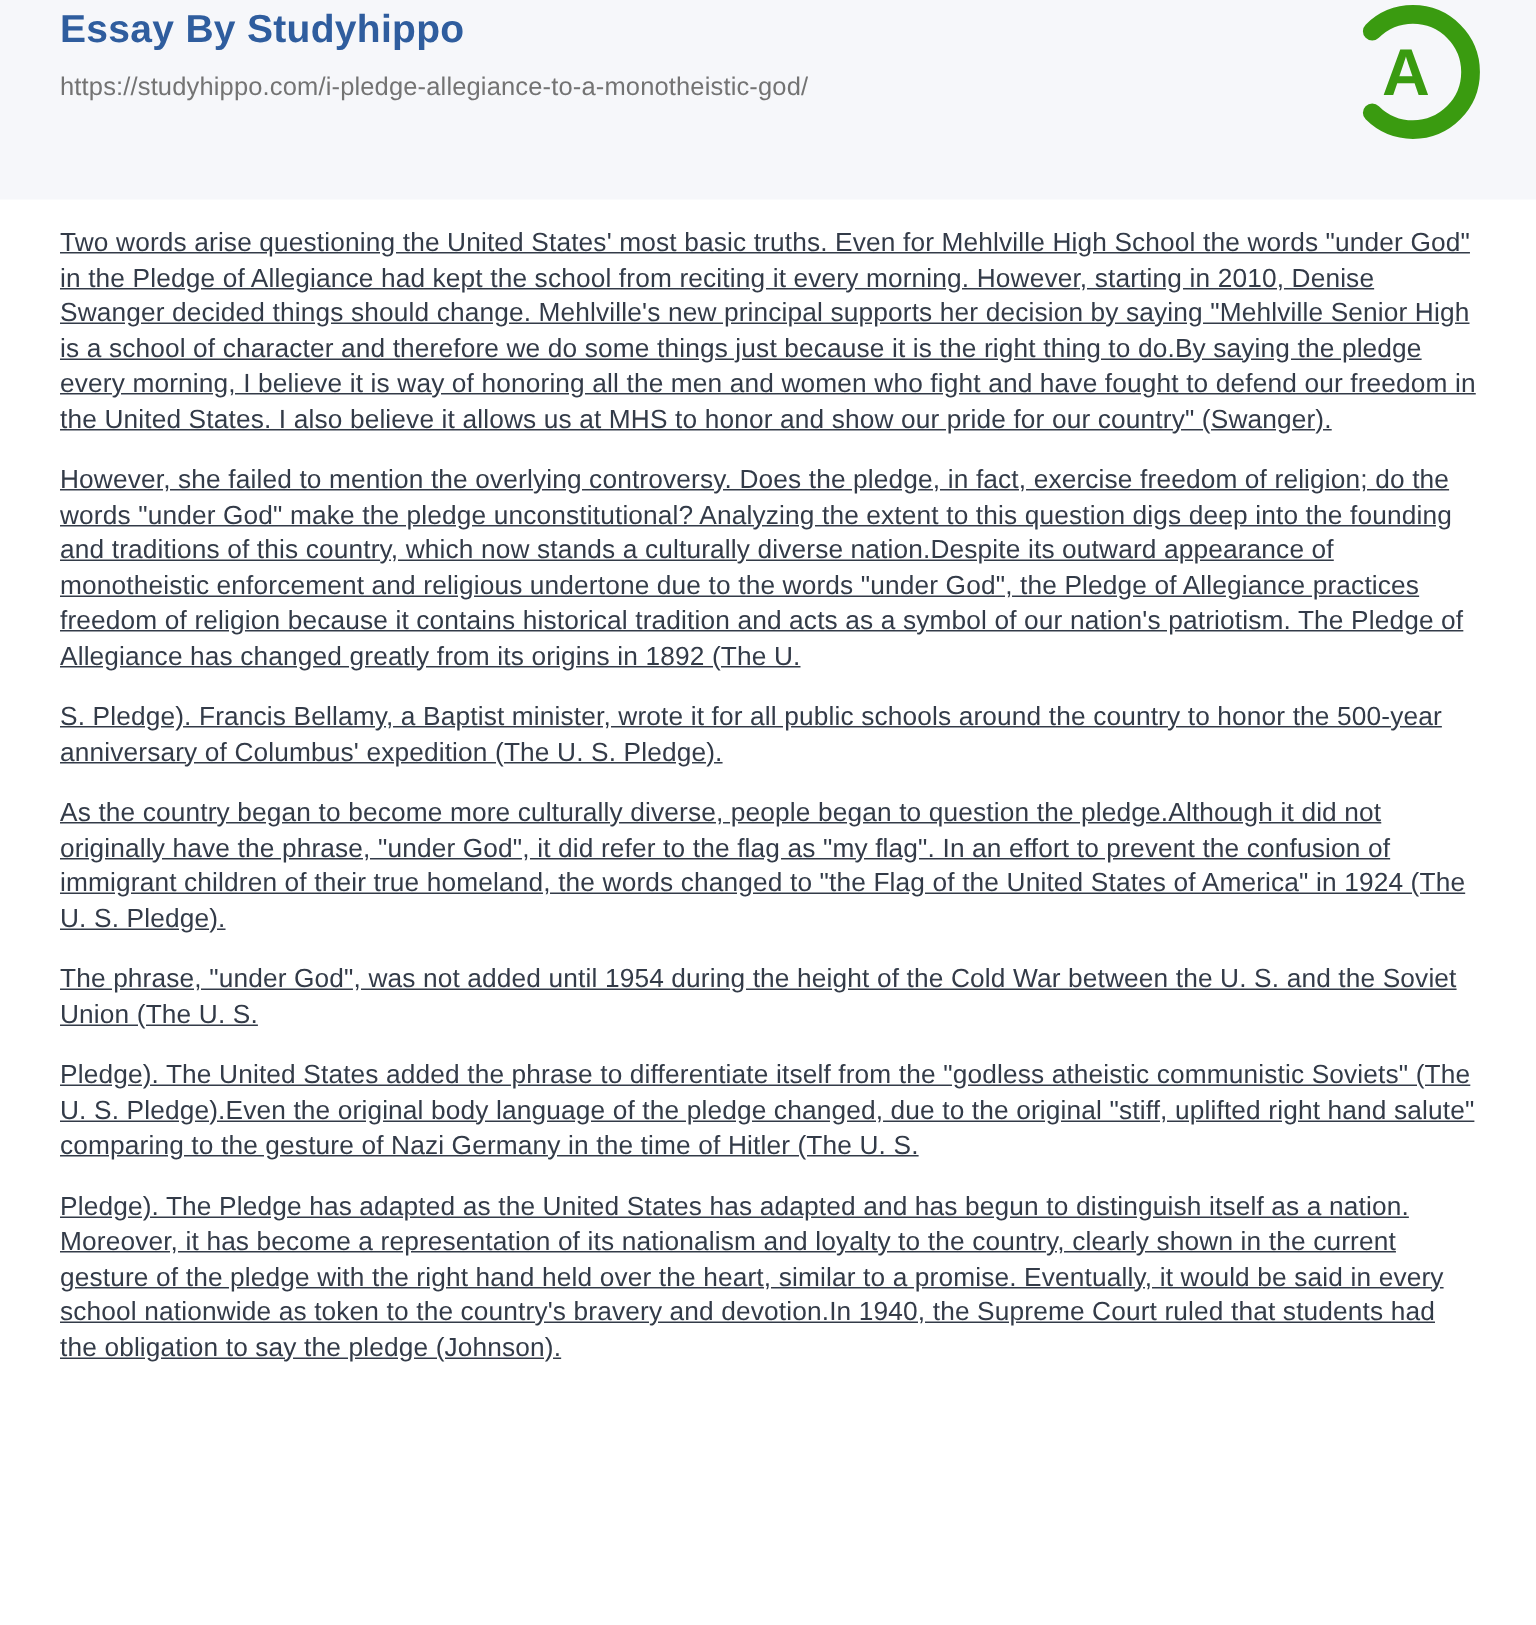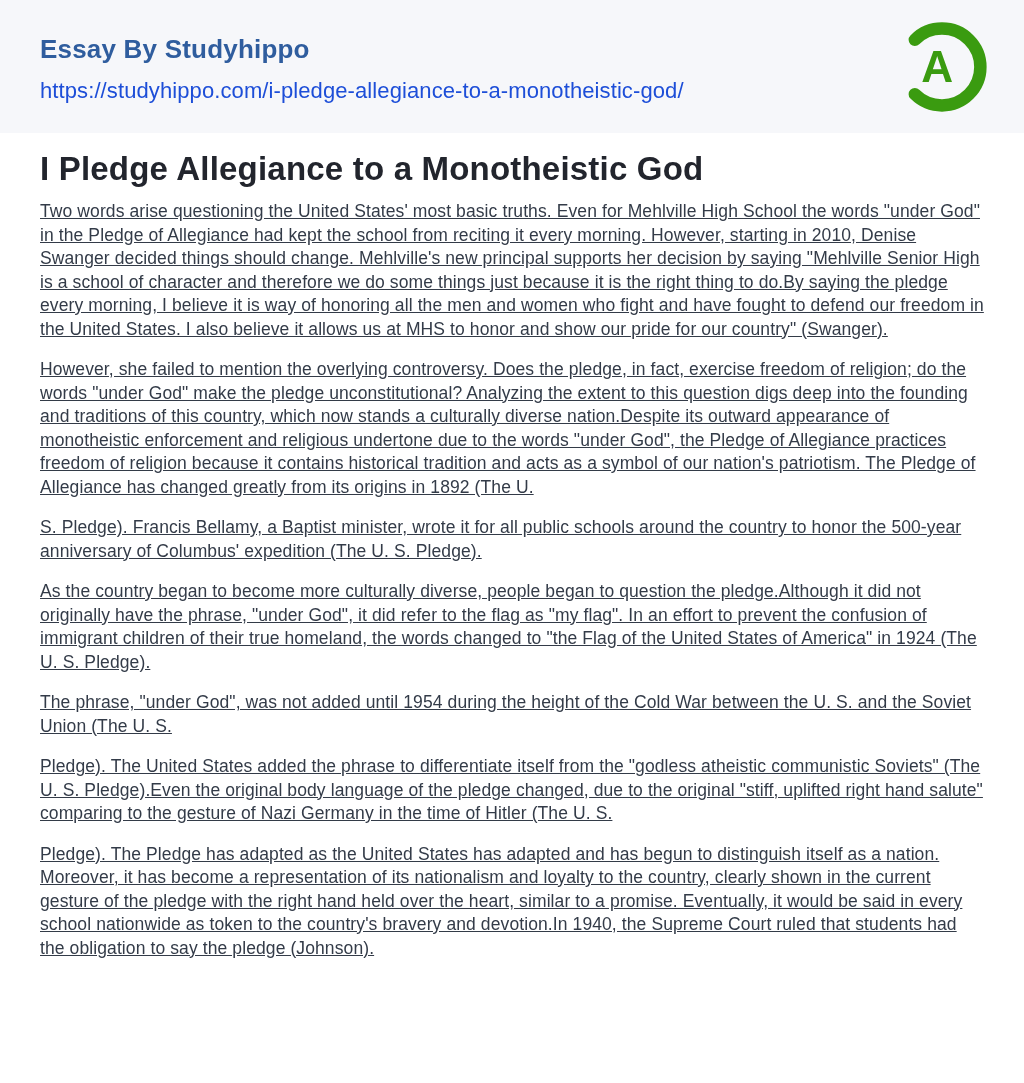--- a/index.html
+++ b/index.html
@@ -7,39 +7,39 @@
   body {
     width: 1024px;
     min-height: 1083px;
     font-family: "Liberation Sans", sans-serif;
     overflow-x: hidden;
   }
   .page-header {
     background: #f6f7fa;
     height: 133px;
     display: flex;
-    align-items: center;
+    align-items: flex-start;
     justify-content: space-between;
     padding: 0 34px 0 40px;
   }
   .header-text {
     display: flex;
     flex-direction: column;
     gap: 13px;
     padding-top: 4px;
   }
   .site-title {
     color: #2f5d9e;
     font-size: 26px;
     font-weight: 700;
     letter-spacing: 0.2px;
   }
   .source-url {
-    color: #1d4ed8;
-    font-size: 22px;
+    color: #737373;
+    font-size: 17px;
     font-weight: 400;
     text-decoration: none;
     letter-spacing: 0.1px;
     cursor: pointer;
   }
   .logo { width: 96px; height: 96px; }
   .logo svg { display: block; width: 96px; height: 96px; }
   .essay-content {
     padding: 17px 40px 0 40px;
   }
@@ -69,21 +69,20 @@
   </div>
   <div class="logo">
     <svg viewBox="0 0 100 100" aria-hidden="true">
       <path d="M 21.7 21.7 A 40 40 0 1 1 21.7 78.3" fill="none" stroke="#3a9b10" stroke-width="13" stroke-linecap="round"></path>
       <text x="45" y="66" text-anchor="middle" font-family="Liberation Sans, sans-serif" font-size="46" font-weight="700" fill="#3a9b10">A</text>
     </svg>
   </div>
 </header>
 
 <main class="essay-content">
-  <h1 class="essay-title">I Pledge Allegiance to a Monotheistic God</h1>
   <p class="essay-paragraph">Two words arise questioning the United States' most basic truths. Even for Mehlville High School the words "under God" in the Pledge of Allegiance had kept the school from reciting it every morning. However, starting in 2010, Denise Swanger decided things should change. Mehlville's new principal supports her decision by saying "Mehlville Senior High is a school of character and therefore we do some things just because it is the right thing to do.By saying the pledge every morning, I believe it is way of honoring all the men and women who fight and have fought to defend our freedom in the United States. I also believe it allows us at MHS to honor and show our pride for our country" (Swanger).</p>
   <p class="essay-paragraph">However, she failed to mention the overlying controversy. Does the pledge, in fact, exercise freedom of religion; do the words "under God" make the pledge unconstitutional? Analyzing the extent to this question digs deep into the founding and traditions of this country, which now stands a culturally diverse nation.Despite its outward appearance of monotheistic enforcement and religious undertone due to the words "under God", the Pledge of Allegiance practices freedom of religion because it contains historical tradition and acts as a symbol of our nation's patriotism. The Pledge of Allegiance has changed greatly from its origins in 1892 (The U.</p>
   <p class="essay-paragraph">S. Pledge). Francis Bellamy, a Baptist minister, wrote it for all public schools around the country to honor the 500-year anniversary of Columbus' expedition (The U. S. Pledge).</p>
   <p class="essay-paragraph">As the country began to become more culturally diverse, people began to question the pledge.Although it did not originally have the phrase, "under God", it did refer to the flag as "my flag". In an effort to prevent the confusion of immigrant children of their true homeland, the words changed to "the Flag of the United States of America" in 1924 (The U. S. Pledge).</p>
   <p class="essay-paragraph">The phrase, "under God", was not added until 1954 during the height of the Cold War between the U. S. and the Soviet Union (The U. S.</p>
   <p class="essay-paragraph">Pledge). The United States added the phrase to differentiate itself from the "godless atheistic communistic Soviets" (The U. S. Pledge).Even the original body language of the pledge changed, due to the original "stiff, uplifted right hand salute" comparing to the gesture of Nazi Germany in the time of Hitler (The U. S.</p>
   <p class="essay-paragraph">Pledge). The Pledge has adapted as the United States has adapted and has begun to distinguish itself as a nation. Moreover, it has become a representation of its nationalism and loyalty to the country, clearly shown in the current gesture of the pledge with the right hand held over the heart, similar to a promise. Eventually, it would be said in every school nationwide as token to the country's bravery and devotion.In 1940, the Supreme Court ruled that students had the obligation to say the pledge (Johnson).</p>
 </main>
 
 </body></html>

